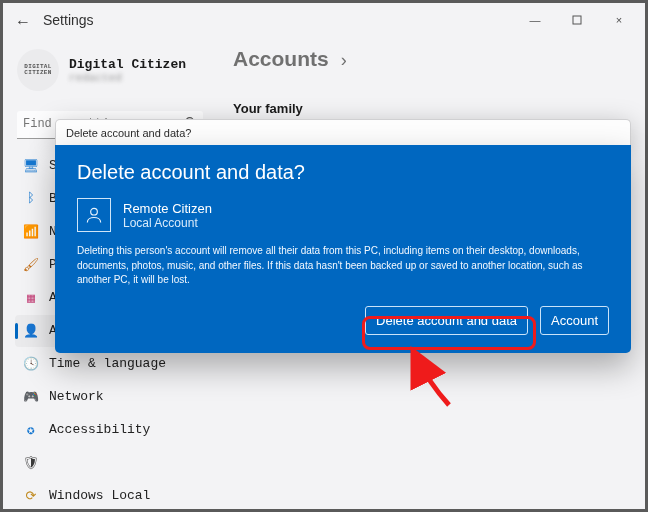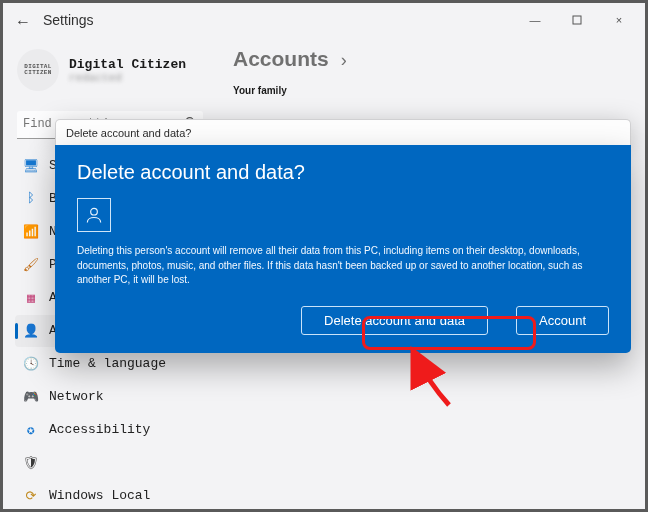--- a/index.html
+++ b/index.html
@@ -38,21 +38,21 @@
   .nav-item .nicon { width:16px; height:16px; display:flex; align-items:center; justify-content:center; font-size:13px; }
   .nav-item.active::before { content:""; position:absolute; left:0; top:8px; bottom:8px; width:3px; background:#0067c0; border-radius:2px;}
   .nav-item.active { background:#eaeaec;}
   .c-blue{color:#1677d0;} .c-teal{color:#1293a8;} .c-orange{color:#c26a10;} .c-pink{color:#c94f82;} .c-green{color:#3f8d3f;} .c-gray{color:#3a3a3a;} .c-gold{color:#c08a1f;}
 
   .main { flex:1; padding: 10px 22px 0 22px; overflow:hidden; }
   .breadcrumb { display:flex; align-items:baseline; gap:12px; color:#666; font-size:20px; }
   .breadcrumb .bc-parent { font-size:21px; font-weight:600; color:#707070;}
   .breadcrumb .sep { color:#707070; font-size:18px;}
   .breadcrumb .bc-current { font-size:24px; font-weight:600; color:#1a1a1a;}
-  .section-label { margin-top:14px; font-size:10px; font-weight:600; color:#1a1a1a; }
+  .section-label { margin-top:30px; font-size:13px; font-weight:600; color:#1a1a1a; }
 
   .content-rows { margin-top: 80px; display:flex; flex-direction:column; gap:2px;}
   .row { background:#fbfbfd; border:1px solid #e7e7ea; border-radius:3px; height:44px; display:flex; align-items:center; padding:0 12px; justify-content:space-between; font-size:13px; color:#222; }
   .row.noborder { border-top:none; border-radius:0 0 3px 3px;}
   .row .rbtn { background:#fcfcfd; border:1px solid #d6d6d9; border-radius:4px; padding:5px 14px; font-size:12px; color:#222;}
   .admin-line { background:#fbfbfd; border:1px solid #e7e7ea; border-bottom:none; border-radius:3px 3px 0 0; padding:8px 12px 2px 40px; font-size:11px; color:#7a7a7a;}
   .dlg-titlebar {
     position:absolute; left:52px; right:14px; top:116px; height:26px;
     background:#fdfdfd; border:1px solid #d0d0d2; border-bottom:none;
     display:flex; align-items:center; padding:0 10px; font-size:11px; color:#2b2b2b;
@@ -66,21 +66,21 @@
     border-radius:0 0 5px 5px;
   }
   .dlg-h { font-size:20px; font-weight:400; margin-bottom:14px;}
   .dlg-user { display:flex; align-items:center; gap:12px; margin-bottom:12px;}
   .dlg-avatar { width:34px; height:34px; border:1px solid #cfe5f8; display:flex; align-items:center; justify-content:center;}
   .dlg-avatar svg { width:20px; height:20px; stroke:#e8f3fd; fill:none; stroke-width:1.4;}
   .dlg-uname { font-size:13px; }
   .dlg-utype { font-size:12px; color:#d8ebfb;}
   .dlg-msg { font-size:10px; line-height:1.45; color:#f3f9ff; margin-bottom:18px;}
   .dlg-btns { display:flex; gap:12px; justify-content:flex-end; align-items:center;}
-  .dlg-btn { border:1px solid #c9e3f9; color:#fff; background:transparent; padding:6px 22px; font-size:13px; border-radius:3px; font-family:inherit;margin-left:16px;}
+  .dlg-btn { border:1px solid #c9e3f9; color:#fff; background:transparent; padding:6px 10px; font-size:13px; border-radius:3px; font-family:inherit;}
   .dlg-btn.primary { position:relative; }
   .primary-hl { position:absolute; border:3px solid #ef1b1b; border-radius:8px; pointer-events:none;}
 
   .arrow { position:absolute; pointer-events:none; }
   .arrow svg { width:80px; height:70px; }
 
   .stub-bluebar { position:absolute; right:18px; width:36px; height:28px; background:#0067c0; border-radius:4px;}
 </style>
 </head>
 <body>
@@ -195,20 +195,24 @@
   </div>
   <div class="dialog">
     <div class="dlg-h">Delete account and data?</div>
     <div class="dlg-user">
       <div class="dlg-avatar">
         <svg viewBox="0 0 24 24">
             <circle cx="12" cy="8" r="4"></circle>
             <path d="M4 21c0-4 4-6 8-6s8 2 8 6"></path>
           </svg>
       </div>
+      <div>
+        <div class="dlg-uname">Remote Citizen</div>
+        <div class="dlg-utype">Local Account</div>
+      </div>
     </div>
     <div class="dlg-msg">Deleting this person's account will remove all their data from this PC, including items on their desktop, downloads, documents, photos, music, and other files. If this data hasn't been backed up or saved to another location, such as another PC, it will be lost.</div>
     <div class="dlg-btns">
       <button class="dlg-btn primary">Delete account and data</button>
       <button class="dlg-btn">Account</button>
     </div>
   </div>
 
   <div class="primary-hl" style="left:359px; top:313px; width:174px; height:34px;"></div>
 

